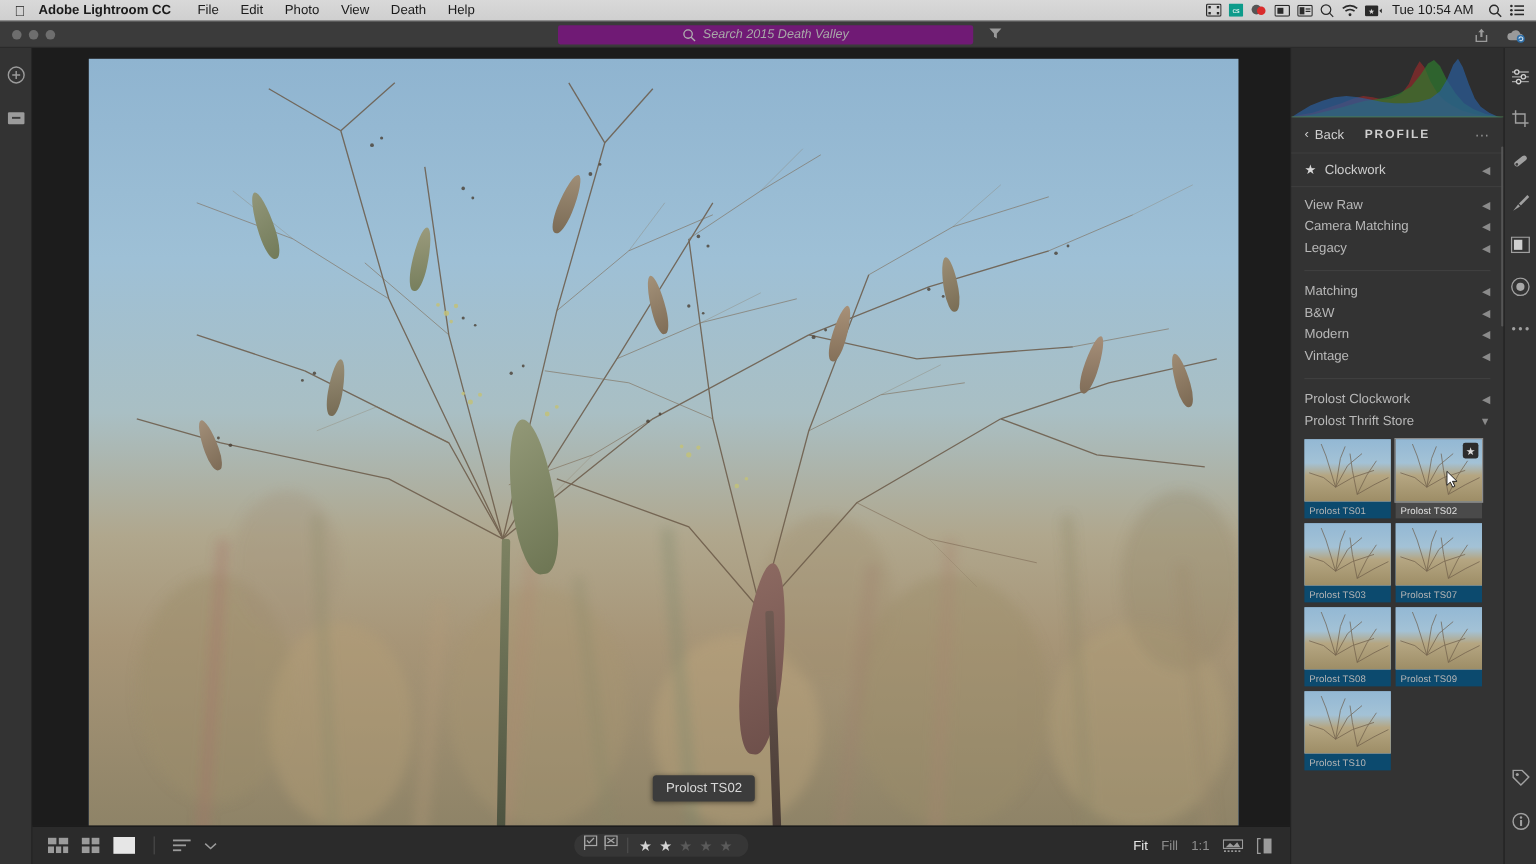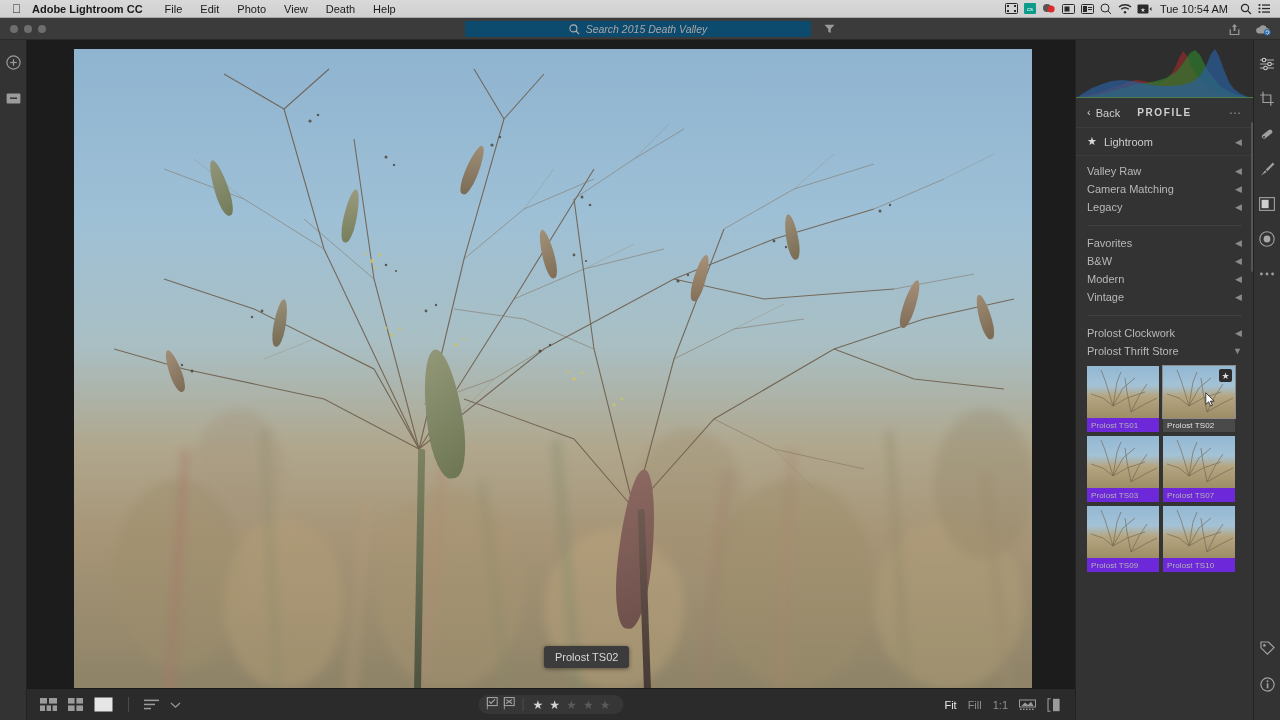--- a/index.html
+++ b/index.html
@@ -32,21 +32,21 @@
   
   .titlebar {
     position:absolute; top:18px; left:0; width:1280px; height:22px;
     background:#3b3b3b; display:flex; align-items:center;
     border-bottom:1px solid #2a2a2a;
   }
   .traffic { display:flex; gap:6px; padding-left:10px; }
   .dot { width:8px; height:8px; border-radius:50%; background:#6e6e6e; }
   .searchwrap {
     position:absolute; left:465px; top:3px; width:346px; height:16px;
-    background:#0c4a6e; border-radius:2px;
+    background:#701a75; border-radius:2px;
     display:flex; align-items:center; justify-content:center; gap:6px;
   }
   .search-ic { color:#b0b0b0; display:flex; align-items:center; }
   .search-text { font-size:10.5px; font-style:italic; color:#a8a8a8; }
   .filter-btn {
     position:absolute; left:820px; top:3px; width:18px; height:16px;
     display:flex; align-items:center; justify-content:center; color:#9a9a9a;
   }
   .tb-right { position:absolute; right:8px; top:0; height:22px; display:flex; align-items:center; gap:14px; }
   .tb-ic { color:#9a9a9a; display:flex; align-items:center; }
@@ -171,21 +171,21 @@
   .thumb-sky {
     position:absolute; inset:0;
     background:linear-gradient(180deg,#93b8d4 0%,#a3c2d6 38%,#b5a682 58%,#9d8d66 100%);
   }
   .badge-star {
     position:absolute; right:3px; top:3px; width:13px; height:13px;
     background:#2c2c2c; border-radius:2px; display:flex;
     align-items:center; justify-content:center; font-size:9px; color:#dcdcdc;
   }
   .thumb-label {
-    height:14px; background:#6d28d9; font-size:8px; color:#b5b5b5;
+    height:14px; background:#0c4a6e; font-size:8px; color:#b5b5b5;
     display:flex; align-items:center; padding-left:4px; letter-spacing:.1px;
   }
   .cursor-arrow { position:absolute; left:42px; top:26px; z-index:5; }
 
   
   .right-rail {
     position:absolute; top:40px; left:1253px; width:27px; height:680px;
     background:#333333; border-left:1px solid #232323;
     display:flex; flex-direction:column; align-items:center; padding-top:14px; gap:15px;
   }
@@ -602,42 +602,42 @@
       <div class="back-btn">
         <span class="chev-l">‹</span>
         <span>Back</span>
       </div>
       <div class="panel-title">PROFILE</div>
       <div class="dots-btn">⋯</div>
     </div>
 
     <div class="fav-row">
       <span class="fav-star">★</span>
-      <span>Lightroom</span>
+      <span>Clockwork</span>
       <span class="chev-r">◀</span>
     </div>
 
     <div class="group-list">
       <div class="grp-item">
-        <span>Valley Raw</span>
+        <span>View Raw</span>
         <span class="chev-r">◀</span>
       </div>
       <div class="grp-item">
         <span>Camera Matching</span>
         <span class="chev-r">◀</span>
       </div>
       <div class="grp-item">
         <span>Legacy</span>
         <span class="chev-r">◀</span>
       </div>
 
       <div class="grp-sep"></div>
 
       <div class="grp-item">
-        <span>Favorites</span>
+        <span>Matching</span>
         <span class="chev-r">◀</span>
       </div>
       <div class="grp-item">
         <span>B&amp;W</span>
         <span class="chev-r">◀</span>
       </div>
       <div class="grp-item">
         <span>Modern</span>
         <span class="chev-r">◀</span>
       </div>
@@ -738,20 +738,38 @@
                 <path d="M26 40 L16 32 L4 28"></path>
                 <path d="M44 46 L40 26 L38 12"></path>
                 <path d="M44 46 L52 30 L60 18"></path>
                 <path d="M44 46 L58 38 L70 32"></path>
               </g>
             </svg>
         </div>
         <div class="thumb-label">Prolost TS07</div>
       </div>
 
+      <div class="thumb-cell">
+        <div class="thumb-img">
+          <div class="thumb-sky"></div>
+          <svg width="72" height="52" viewBox="0 0 72 52" style="position:absolute;inset:0;">
+              <g stroke="#6b5a48" stroke-width="0.7" fill="none" opacity="0.8">
+                <path d="M26 40 L18 14 L14 4"></path>
+                <path d="M26 40 L30 16 L34 6"></path>
+                <path d="M26 40 L36 22 L48 12"></path>
+                <path d="M26 40 L40 32 L58 26"></path>
+                <path d="M26 40 L16 32 L4 28"></path>
+                <path d="M44 46 L40 26 L38 12"></path>
+                <path d="M44 46 L52 30 L60 18"></path>
+                <path d="M44 46 L58 38 L70 32"></path>
+              </g>
+            </svg>
+        </div>
+        <div class="thumb-label">Prolost TS08</div>
+      </div>
 
       <div class="thumb-cell">
         <div class="thumb-img">
           <div class="thumb-sky"></div>
           <svg width="72" height="52" viewBox="0 0 72 52" style="position:absolute;inset:0;">
               <g stroke="#6b5a48" stroke-width="0.7" fill="none" opacity="0.8">
                 <path d="M26 40 L18 14 L14 4"></path>
                 <path d="M26 40 L30 16 L34 6"></path>
                 <path d="M26 40 L36 22 L48 12"></path>
                 <path d="M26 40 L40 32 L58 26"></path>

